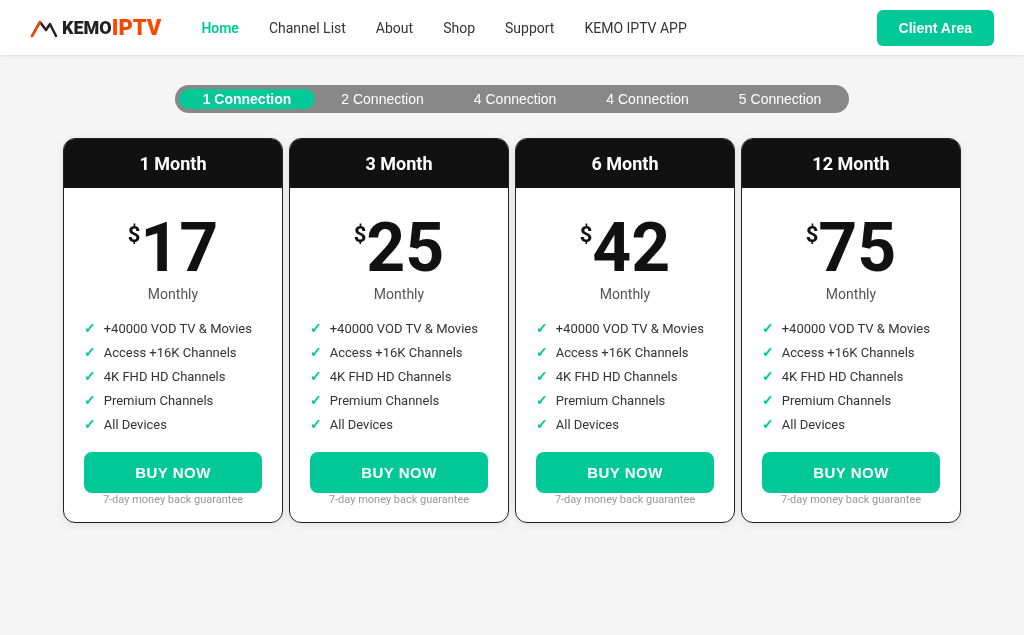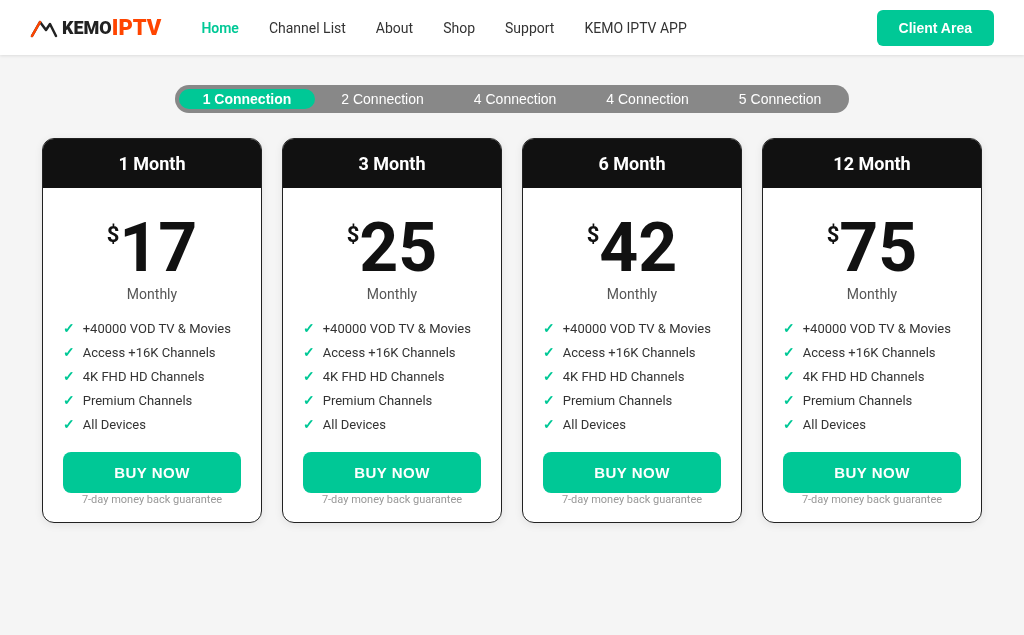--- a/index.html
+++ b/index.html
@@ -97,23 +97,23 @@
     }
     .tab-btn.active {
       background: #00c896;
       color: #fff;
       font-weight: 700;
     }
 
     
     .pricing-grid {
       display: flex;
-      justify-content: space-between;
+      justify-content: center;
       gap: 6px;
-      padding: 0 42px 30px;
+      padding: 0 30px 30px;
     }
     .pricing-card {
       background: #fff;
       border-radius: 12px;
       border: 1.5px solid #222;
       width: 220px;
       overflow: hidden;
       display: flex;
       flex-direction: column;
       box-shadow: 0 2px 8px rgba(0,0,0,0.08);

